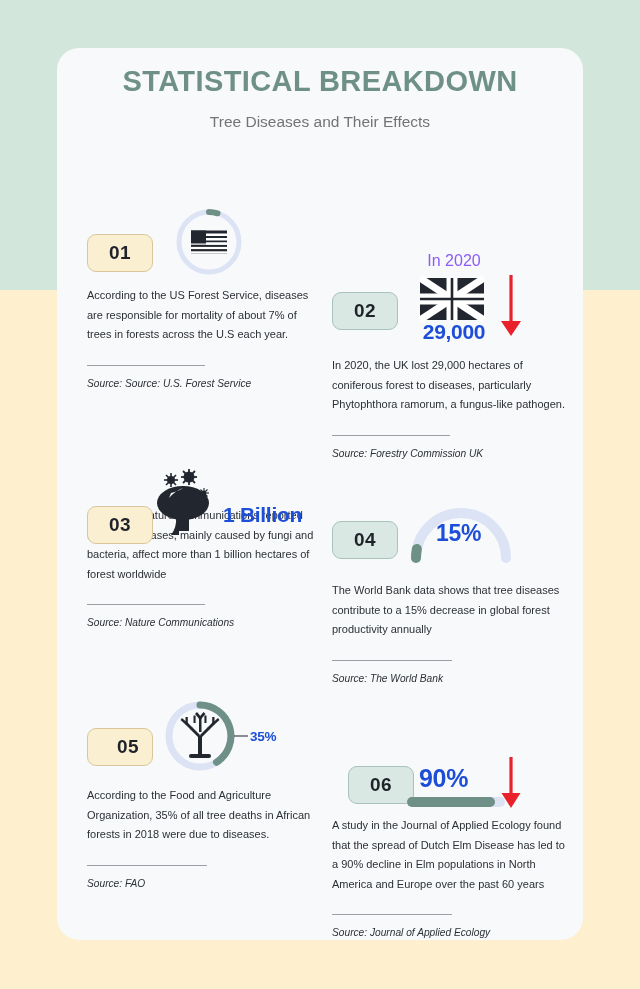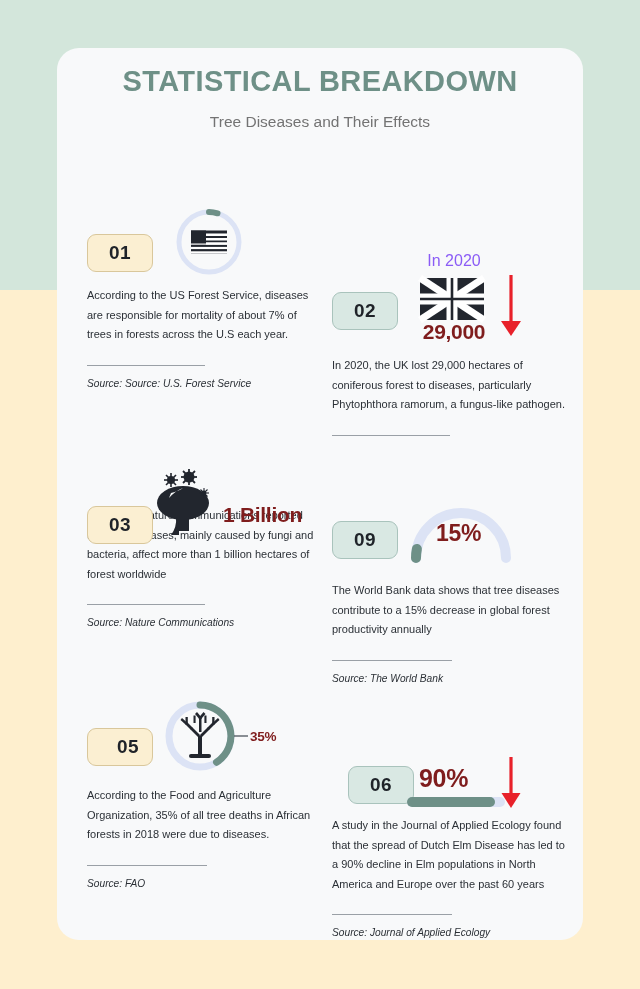--- a/index.html
+++ b/index.html
@@ -60,21 +60,21 @@
   }
   .rule.w1 { width:118px; }
   .rule.w2 { width:120px; }
   .source {
     font-size:10.2px; font-style:italic; color:#2B3036; line-height:16px;
   }
 
   
   .vis { position:absolute; }
   .stat-num {
-    font-weight:bold; color:#7f1d1d; letter-spacing:-0.3px;
+    font-weight:bold; color:#1d4ed8; letter-spacing:-0.3px;
   }
 
   svg { display:block; overflow:visible; }
 </style>
 </head>
 <body>
 
 <div id="bg-top"></div>
 <div id="bg-bottom"></div>
 
@@ -226,26 +226,27 @@
           <div class="vis stat-num" style="left:83px; top:70px; width:78px; text-align:center; font-size:21px;">29,000</div>
           <div class="vis" style="left:166px; top:23px;">
             <svg width="26" height="66" viewBox="0 0 26 66">
               <line x1="13" y1="2" x2="13" y2="54" stroke="#E8212A" stroke-width="3.2"></line>
               <path d="M 3 48 L 13 63 L 23 48 Z" fill="#E8212A"></path>
             </svg>
           </div>
         </div>
         <div class="body-text" style="margin-top:106px;">In 2020, the UK lost 29,000 hectares of coniferous forest to diseases, particularly Phytophthora ramorum, a fungus-like pathogen.</div>
         <div class="rule w1"></div>
+        <div class="source">Source: Forestry Commission UK</div>
       </div>
 
       <div class="item" style="position:absolute; top:329px; left:0; width:235px;">
         <div class="head">
           <div class="badge mint" style="left:0; top:26px;">
-            <span>09</span>
+            <span>04</span>
           </div>
           <div class="vis" style="left:75px; top:11px;">
             <svg width="108" height="56" viewBox="0 0 108 56">
               <path d="M 9 52 A 45 45 0 0 1 99 52" fill="none" stroke="#DCE3F5" stroke-width="10" stroke-linecap="round"></path>
               <path d="M 9 52 A 45 45 0 0 1 9.9 43" fill="none" stroke="#6E9087" stroke-width="10" stroke-linecap="round"></path>
             </svg>
           </div>
           <div class="vis stat-num" style="left:104px; top:25px; font-size:23px;">15%</div>
         </div>
         <div class="body-text" style="margin-top:86px;">The World Bank data shows that tree diseases contribute to a 15% decrease in global forest productivity annually</div>

